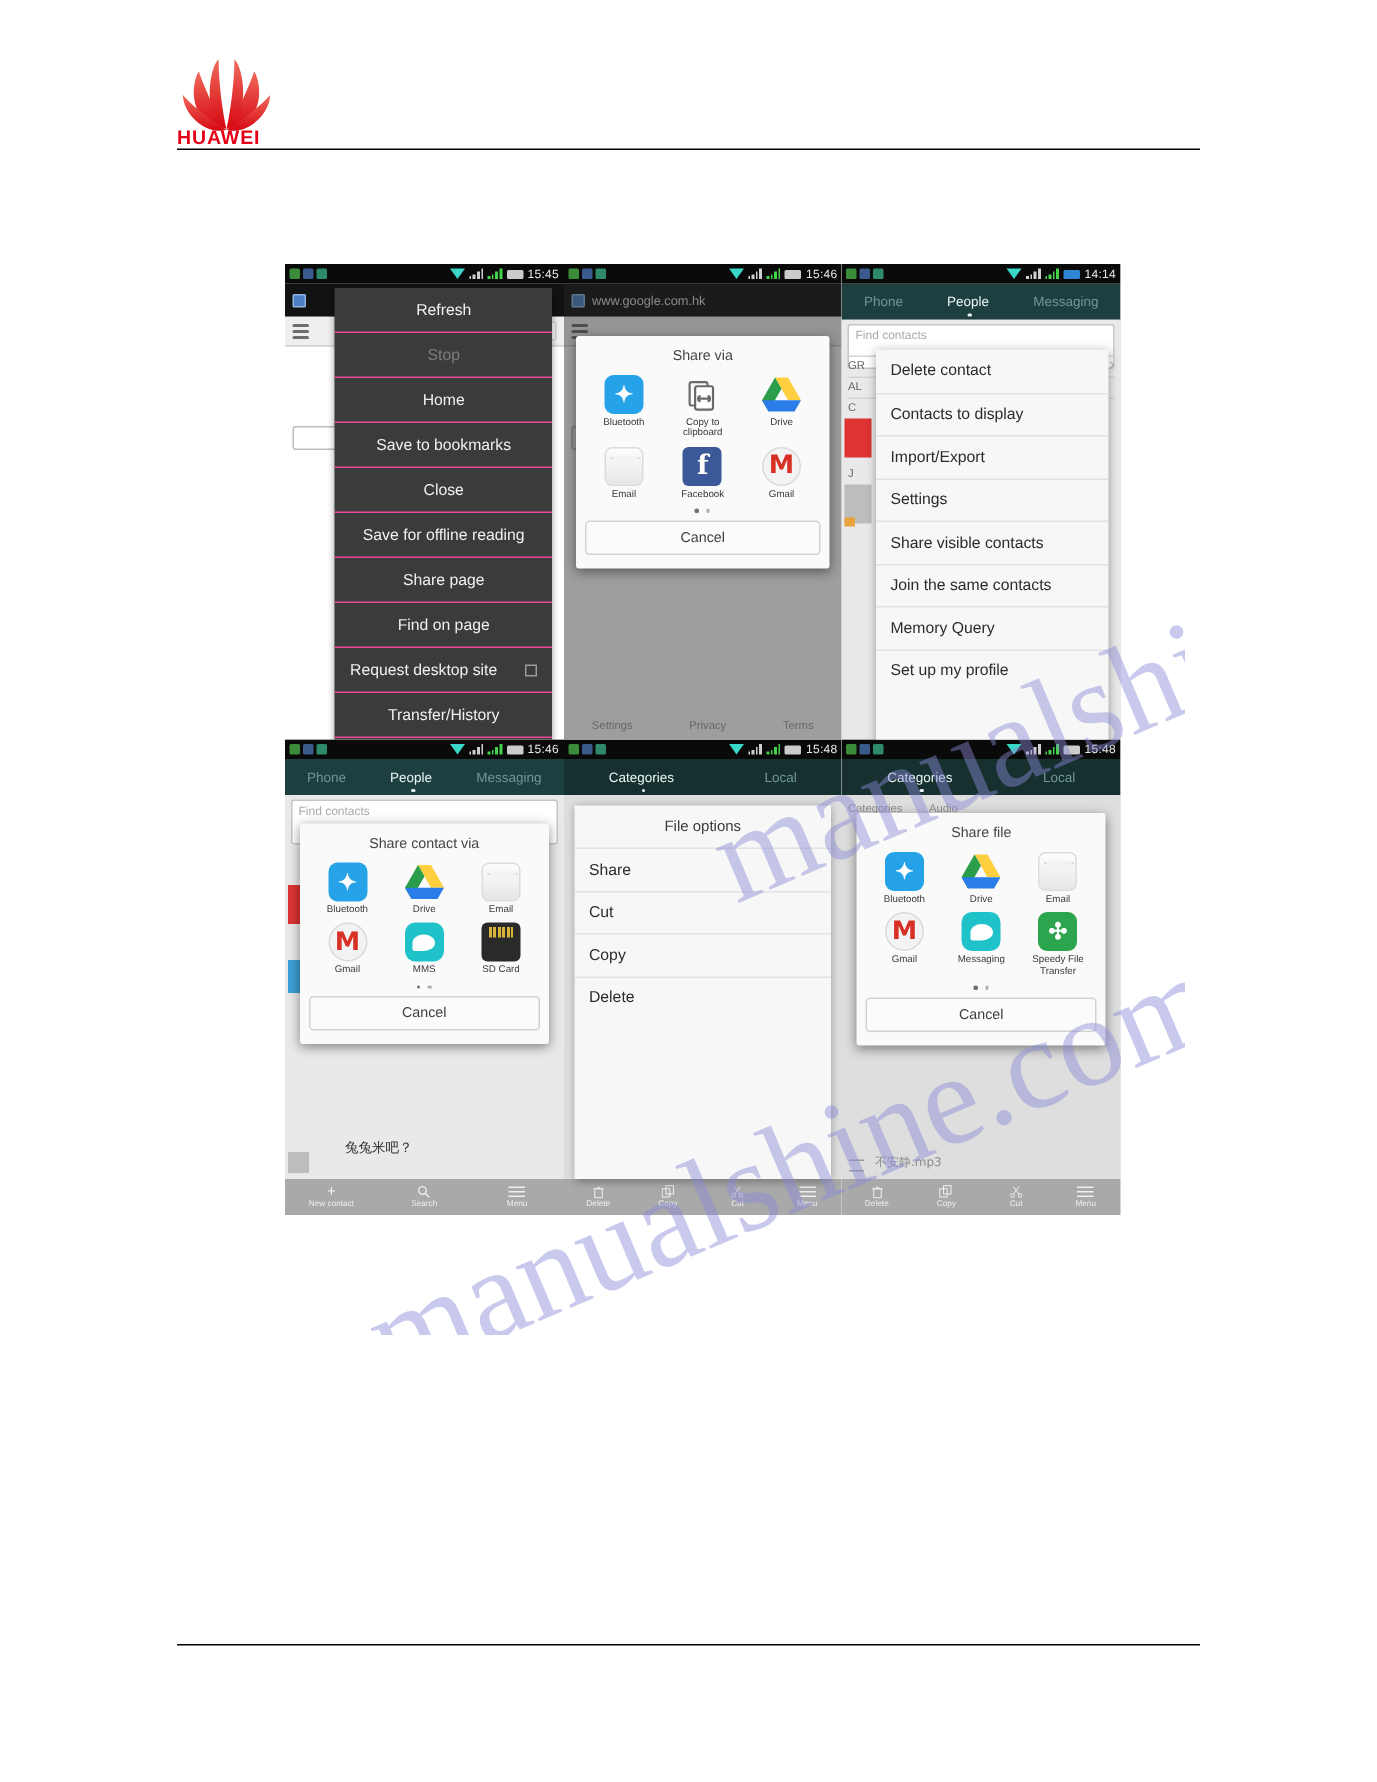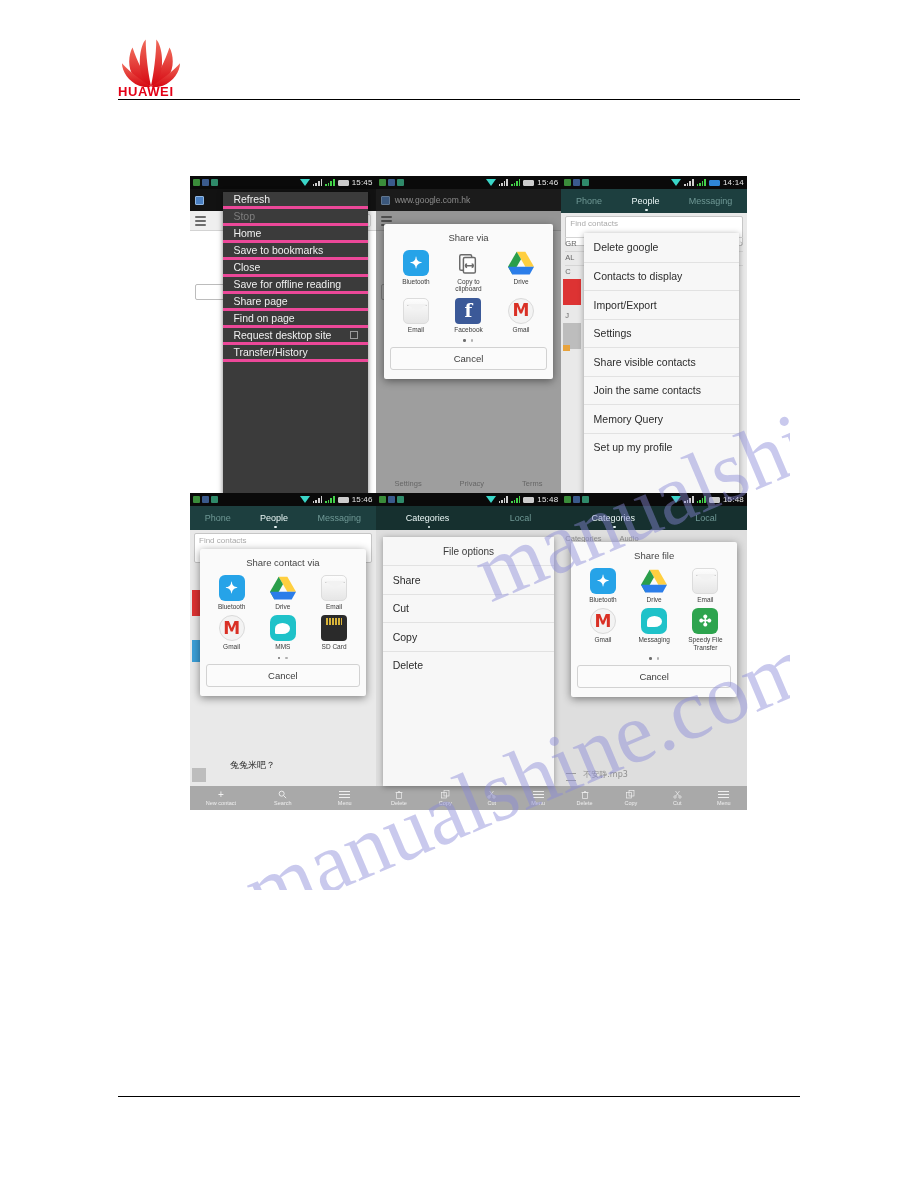--- a/index.html
+++ b/index.html
@@ -78,22 +78,22 @@
   .goog-btn { position:absolute; left:calc(5px + 76%); top:53px; width:16px; height:16px; background:#3b82e0; display:flex; align-items:center; justify-content:center; }
   .goog-btn svg { width:9px; height:9px; }
   .goog-foot { position:absolute; left:0; bottom:5px; width:100%; display:flex; justify-content:space-around; font-size:7.5px; color:#9a9a9a; }
 
   
   .dark-menu {
     position:absolute; left:18%; top:16px; width:78%; bottom:-4px;
     background:#3b3b3b; z-index:10; box-shadow:0 1px 5px rgba(0,0,0,.5);
   }
   .dm-item {
-    height:17px; display:flex; align-items:center; padding:0 10px;
-    color:#f0f0f0; font-size:10.5px; border-bottom:3px solid #ec4899;
+    height:30px; display:flex; align-items:center; padding:0 10px;
+    color:#f0f0f0; font-size:10.5px; border-bottom:1px solid #ec4899;justify-content:center;
   }
   .dm-item.disabled { color:#7e7e7e; }
   .dm-check { margin-left:auto; width:8px; height:8px; border:1px solid #9b9b9b; }
 
   
   .appbar { position:absolute; left:0; top:13px; width:100%; height:24px; background:#1d3f3f; z-index:5; }
   .appbar.dark2 { background:#16302f; }
   .ab-tabs { display:flex; height:100%; align-items:center; justify-content:space-around; }
   .ab-tab { font-size:9px; color:#6f9895; }
   .ab-tab.active { color:#eaf6f5; }
@@ -435,21 +435,21 @@
               <i></i>
               <i></i>
               <i></i>
             </span>
           <span class="batt blue"></span>
           <span class="clock">14:14</span>
         </div>
       </div>
       <div class="light-menu" style="left:12%;top:57px;right:8px;bottom:-4px;">
         <div class="lm-item first">
-            <span>Delete google</span>
+            <span>Delete contact</span>
           </div>
         <div class="lm-item">
             <span>Contacts to display</span>
           </div>
         <div class="lm-item">
             <span>Import/Export</span>
           </div>
         <div class="lm-item">
             <span>Settings</span>
           </div>

